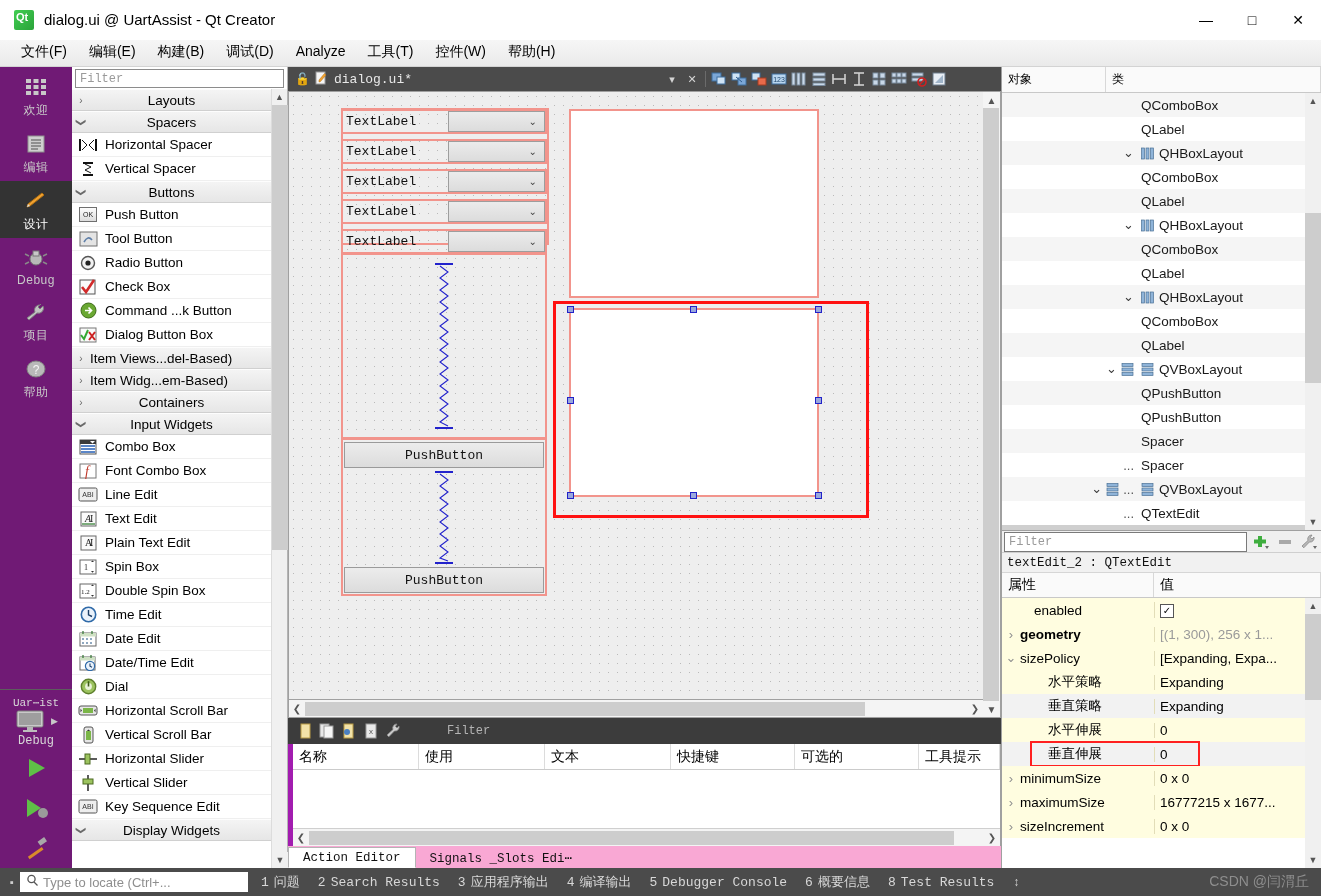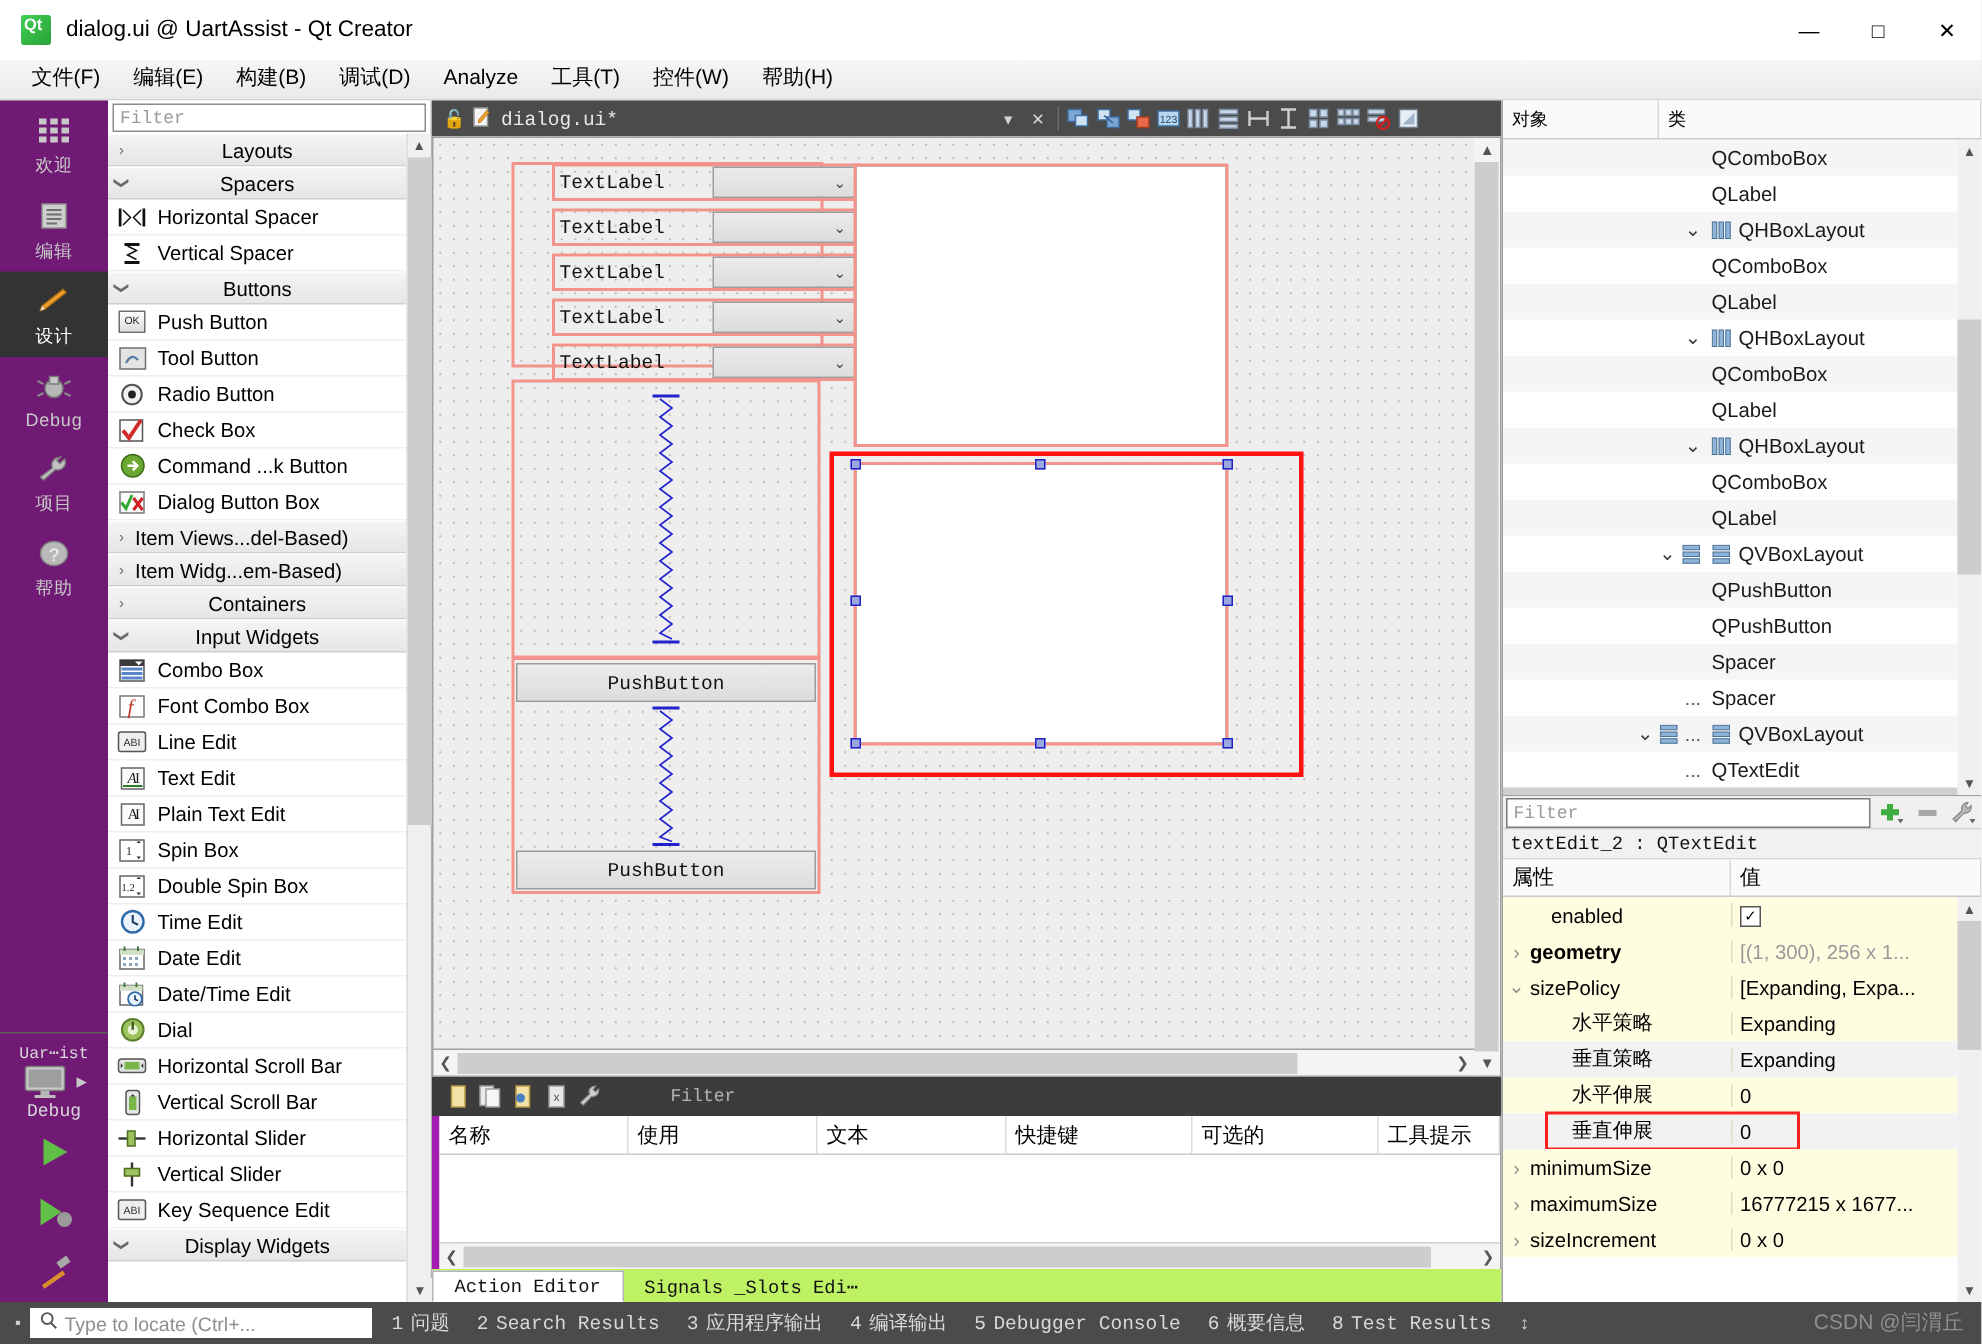--- a/index.html
+++ b/index.html
@@ -98,21 +98,21 @@
   .hscroll .htrack{ flex:1 1 auto; height:14px; display:flex; }
   .vscroll { width:18px; flex:0 0 18px; background:#f4f4f4; display:flex; flex-direction:column;
              border:1px solid #a0a0a0; border-left:none; }
   .vscroll .va{ height:16px; display:flex; align-items:center;justify-content:center;
              font-size:10px; color:#555; }
   .vscroll .vtrack{ flex:1 1 auto; display:flex; flex-direction:column; }
   .vscroll .vthumb{ width:16px; background:#cdcdcd; }
 
   
   .sel-red { position:absolute; border:2px solid #f2948c; }
-  .lblrow { position:absolute; display:flex; align-items:stretch; border:2px solid #f2948c;margin-left:27px;}
+  .lblrow { position:absolute; display:flex; align-items:stretch; border:2px solid #f2948c;}
   .ql { flex:0 0 auto; display:flex; align-items:center; font-family:"Liberation Mono",monospace;
         font-size:13px; color:#111; padding-left:3px;}
   .qcombo { flex:1 1 auto; background:linear-gradient(#ebebeb,#dcdcdc); border:1px solid #9d9d9d;
         display:flex; align-items:center; justify-content:flex-end; padding-right:7px;
         font-size:10px; color:#444;}
   .qbtn { position:absolute; background:linear-gradient(#ececec,#dcdcdc); border:1px solid #9a9a9a;
         display:flex; align-items:center; justify-content:center;
         font-family:"Liberation Mono",monospace; font-size:13px; color:#111; }
   .qtext { position:absolute; background:#ffffff; border:1px solid #7d7d7d; }
   .vspacer { position:absolute; display:flex; align-items:center; justify-content:center; }
@@ -184,21 +184,21 @@
                 border-left:5px solid #a21caf; border-right:1px solid #a0a0a0; }
   .ae-head { height:26px; flex:0 0 26px; display:flex; border-bottom:1px solid #cbcbcb; background:#fff;}
   .ae-head .ah { display:flex; align-items:center; padding-left:6px; font-size:14px;
                 border-right:1px solid #dcdcdc; }
   .ae-fill { flex:1 1 auto; background:#fff; }
   .ae-hscroll { height:18px; flex:0 0 18px; background:#f4f4f4; display:flex; align-items:center;
                 border-top:1px solid #cfcfcf; }
   .ae-hscroll .ha{ width:16px; text-align:center; font-size:10px; color:#555;}
   .ae-hscroll .htrack{ flex:1 1 auto; height:14px; display:flex;}
   .ae-hscroll .hthumb{ height:14px; background:#cdcdcd;}
-  .ae-tabs { height:22px; flex:0 0 22px; display:flex; align-items:flex-end; background:#bef264; }
+  .ae-tabs { height:22px; flex:0 0 22px; display:flex; align-items:flex-end; background:#f9a8d4; }
   .ae-tab { height:21px; display:flex; align-items:center; padding:0 14px;
             font-family:"Liberation Mono",monospace; font-size:12.5px; color:#111; }
   .ae-tab.active { background:#ffffff; border:1px solid #b4b4b4; border-bottom:1px solid #fff; }
 
   
   .statusbar { height:28px; flex:0 0 28px; background:#4b4b4b; display:flex; align-items:center;
                padding-left:4px; }
   .sb-collapse { width:16px; display:flex; align-items:center; justify-content:center;
                color:#cfcfcf; font-size:11px; }
   .sb-locate { width:228px; height:20px; background:#ffffff; display:flex; align-items:center;

